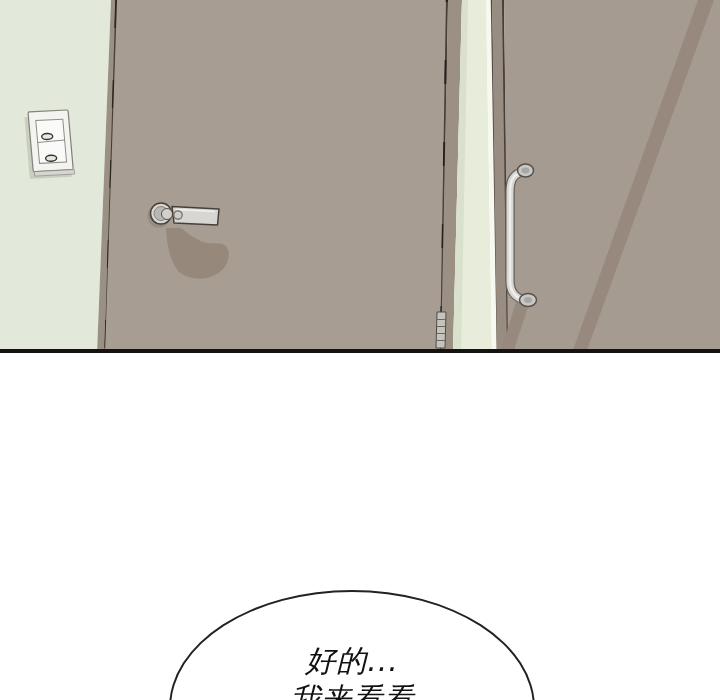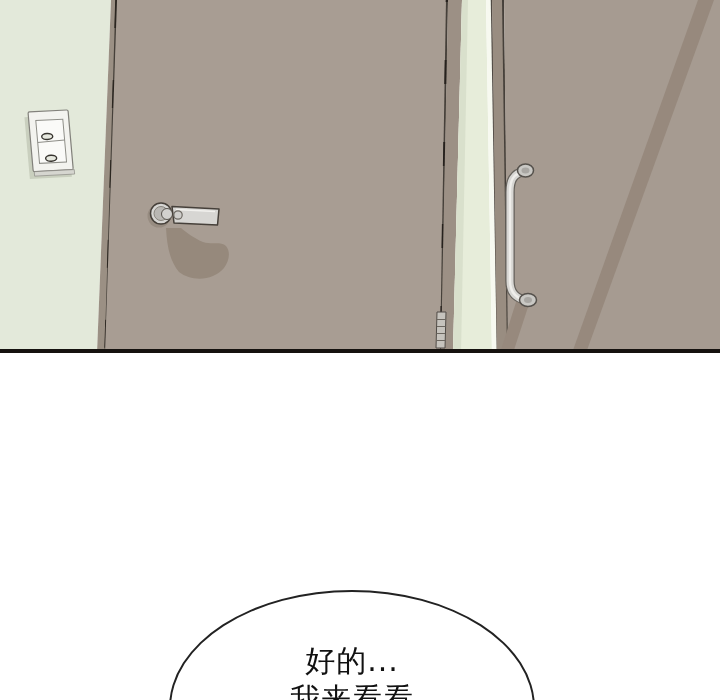--- a/index.html
+++ b/index.html
@@ -1,18 +1,18 @@
 <!DOCTYPE html>
 <html><head>
 <meta charset="utf-8">
 <style>
   html,body{margin:0;padding:0;background:#ffffff;}
   .page{
     position:relative;width:720px;height:700px;overflow:hidden;
-    background:#ffffff;font-family:"DejaVu Sans","Liberation Sans",sans-serif;
+    background:#ffffff;font-family:"DejaVu Sans","Liberation Sans",sans-serif;font-style:italic;
   }
   .scene{position:absolute;left:0;top:0;width:720px;height:353px;display:block;}
   .gutter{position:absolute;left:0;top:353px;width:720px;height:347px;background:#ffffff;}
   .speech-bubble{
     position:absolute;left:169px;top:590px;width:366px;height:236px;
     background:#ffffff;border:2px solid #222222;border-radius:50%;
     box-sizing:border-box;
   }
   .bubble-text{
     position:absolute;left:232px;top:642px;width:240px;

